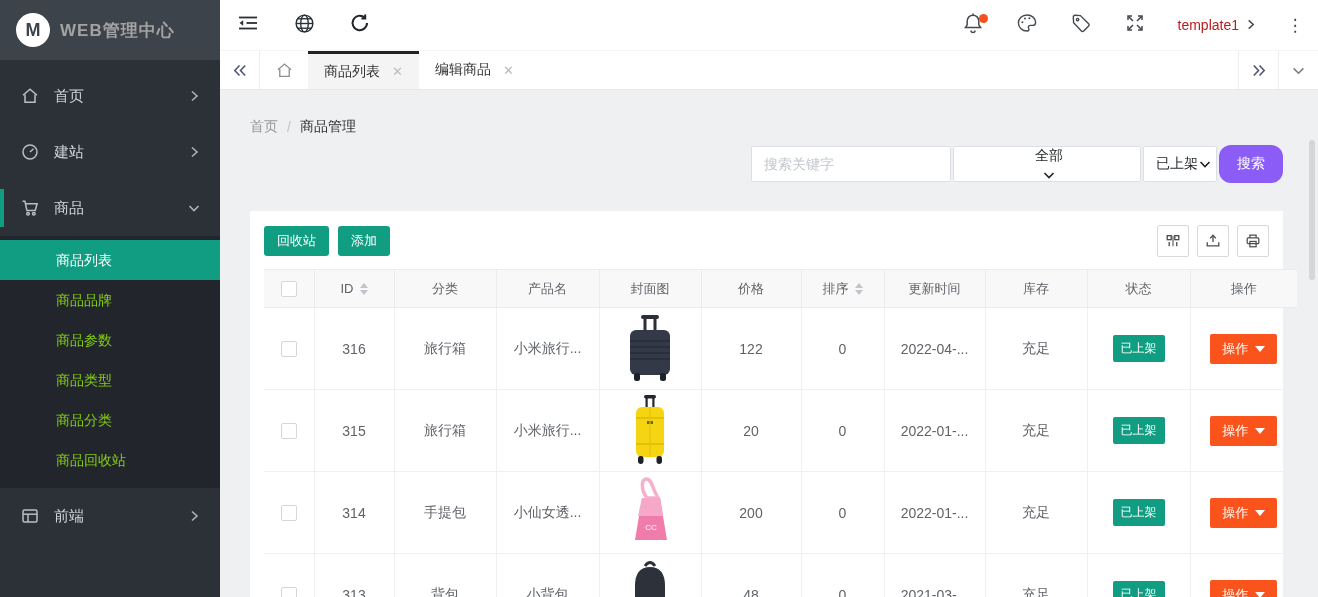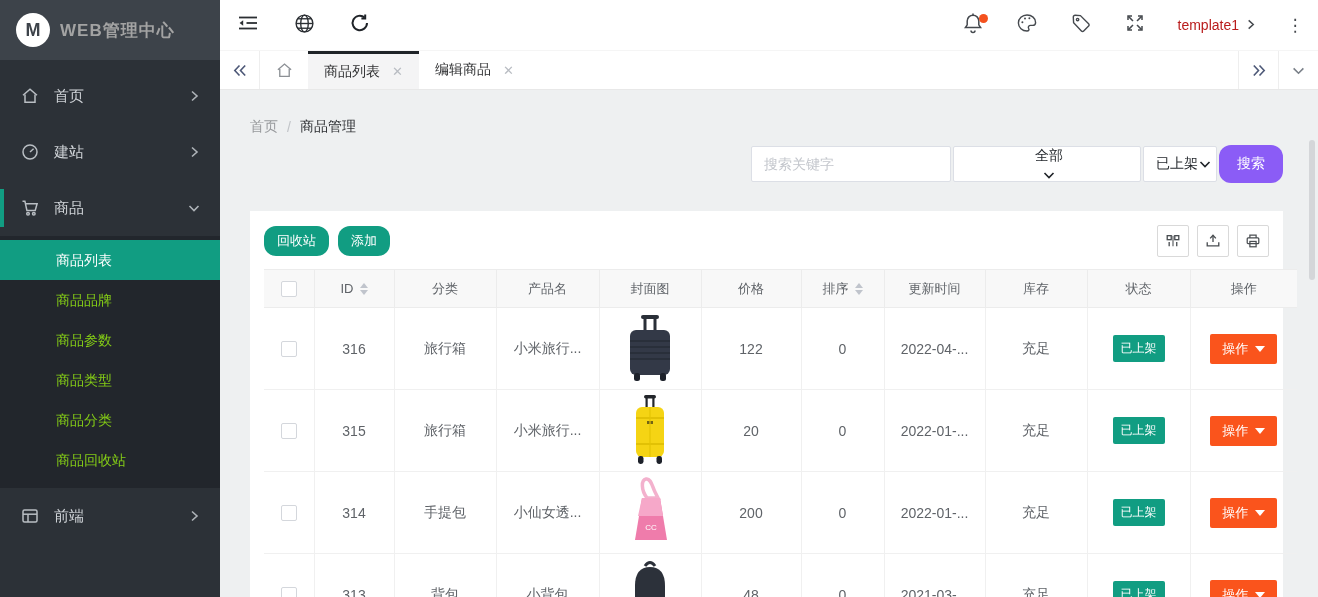--- a/index.html
+++ b/index.html
@@ -55,21 +55,21 @@
   .filter-row { display:flex; justify-content:flex-end; align-items:center; gap:2px; margin-top:9px; }
   .kw-input { width:200px; height:36px; border:1px solid #dcdfe6; border-radius:2px; background:#fff; padding:0 12px; font-size:14px; outline:none; font-family:inherit; }
   .kw-input::placeholder { color:#c3c6cc; }
   .sel { height:36px; border:1px solid #dcdfe6; border-radius:2px; background:#fff; display:flex; align-items:center; justify-content:space-between; padding:0 8px 0 12px; font-size:14px; color:#1f2328; cursor:pointer; }
   .sel.cat { width:188px;flex-direction:column; }
   .sel.status { width:74px; padding-right:5px; }
   .search-btn { width:64px; height:38px; background:#8b5cf6; color:#fff; border:none; border-radius:12px; font-size:14px; cursor:pointer; font-family:inherit; }
 
   .card { background:#fff; margin-top:28px; padding:14px 14px 0; }
   .card-toolbar { display:flex; align-items:center; }
-  .btn-teal { background:#119d82; color:#fff; border:none; border-radius:12px; height:30px; padding:0 13px; font-size:13px; margin-right:9px; cursor:pointer; font-family:inherit; }
+  .btn-teal { background:#119d82; color:#fff; border:none; border-radius:3px; height:30px; padding:0 13px; font-size:13px; margin-right:9px; cursor:pointer; font-family:inherit; }
   .ct-spacer { flex:1; }
   .icon-btn { width:32px; height:32px; border:1px solid #d9d9d9; border-radius:2px; background:#fff; display:flex; align-items:center; justify-content:center; color:#4a4e52; margin-left:8px; cursor:pointer; }
 
   table.grid { width:100%; border-collapse:collapse; table-layout:fixed; margin-top:12px; }
   .grid th { background:#f8f8f8; height:38px; font-weight:normal; font-size:13px; color:#5f6368; border:1px solid #ececec; }
   .grid td { height:82px; text-align:center; vertical-align:middle; font-size:14px; color:#5f6368; border:1px solid #f0f0f0; }
   .grid th:first-child, .grid td:first-child { border-left:none; }
   .grid th:last-child, .grid td:last-child { border-right:none; }
   .grid tr:last-child td { border-bottom:none; }
   .th-flex { display:inline-flex; align-items:center; gap:6px; }

